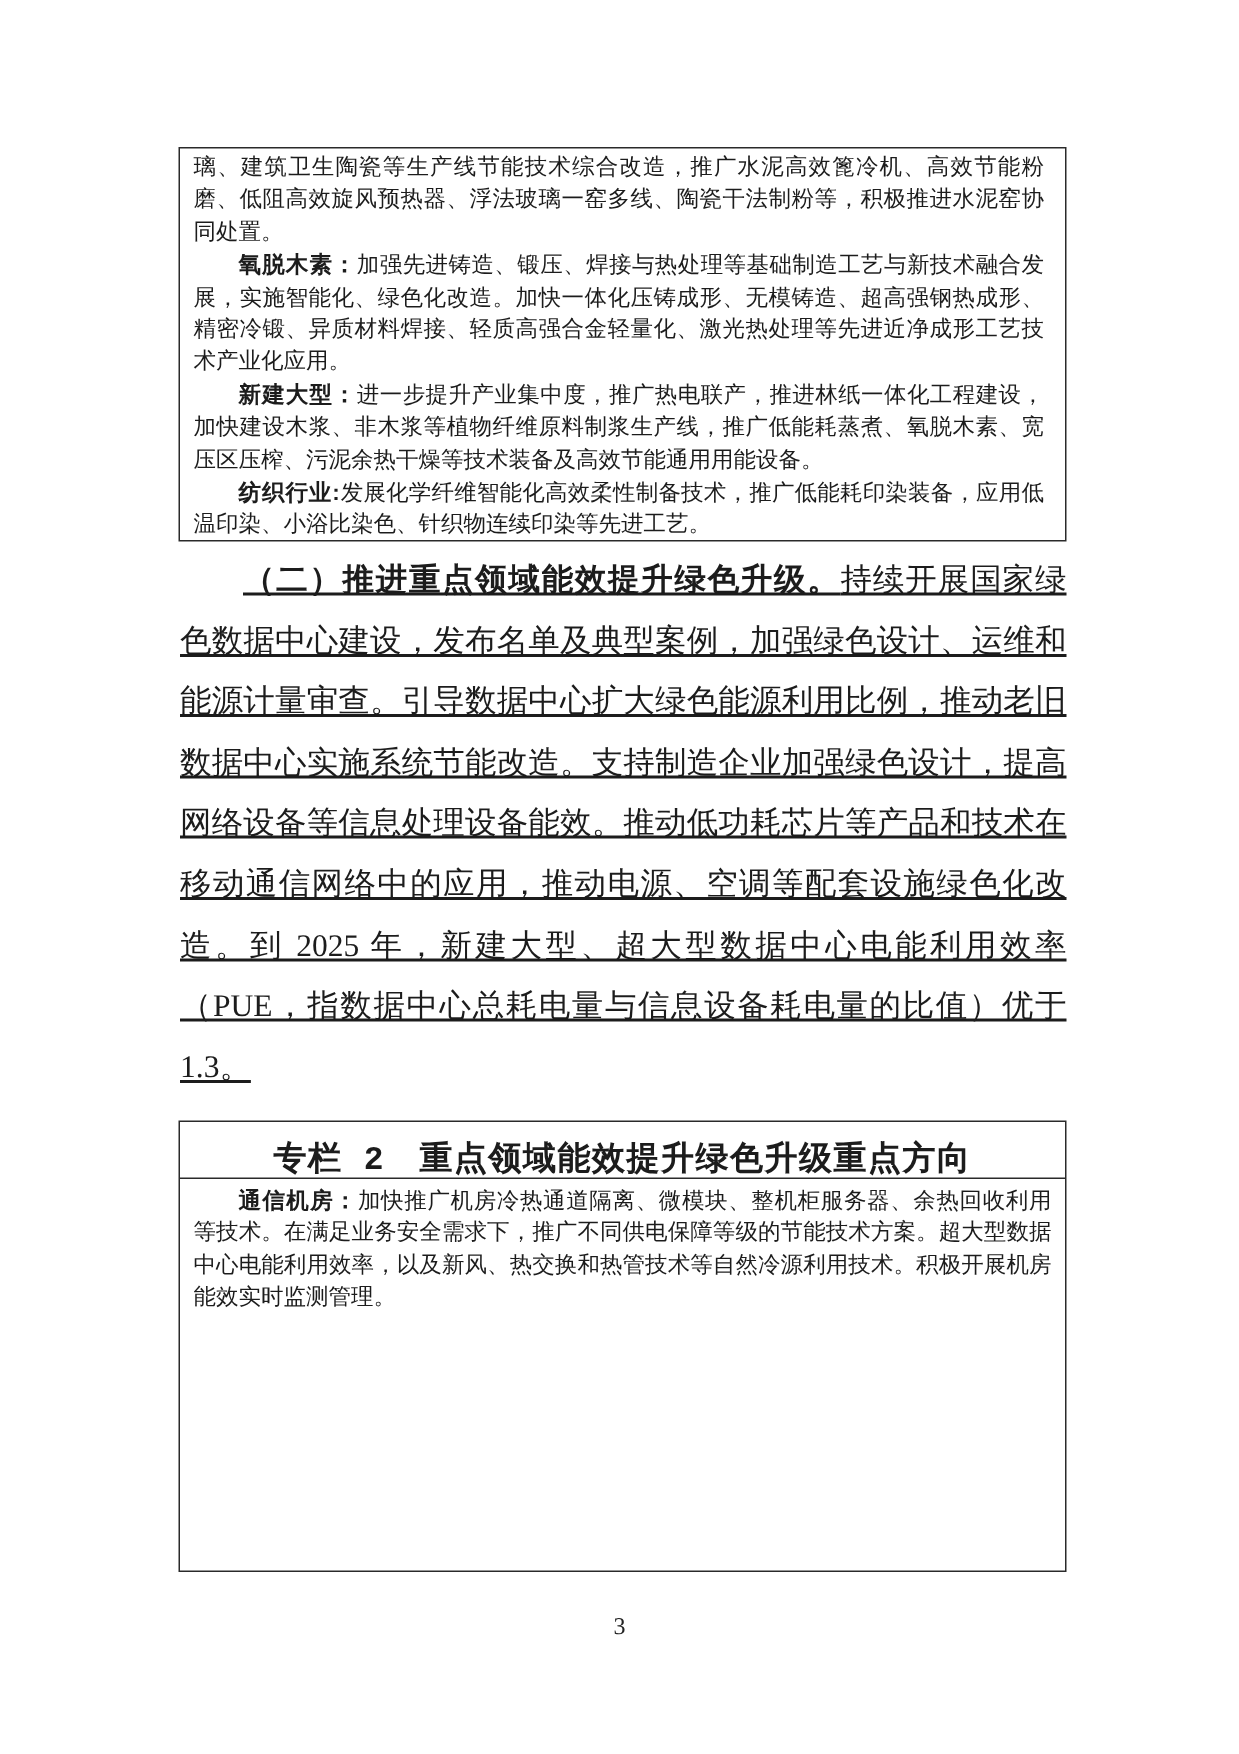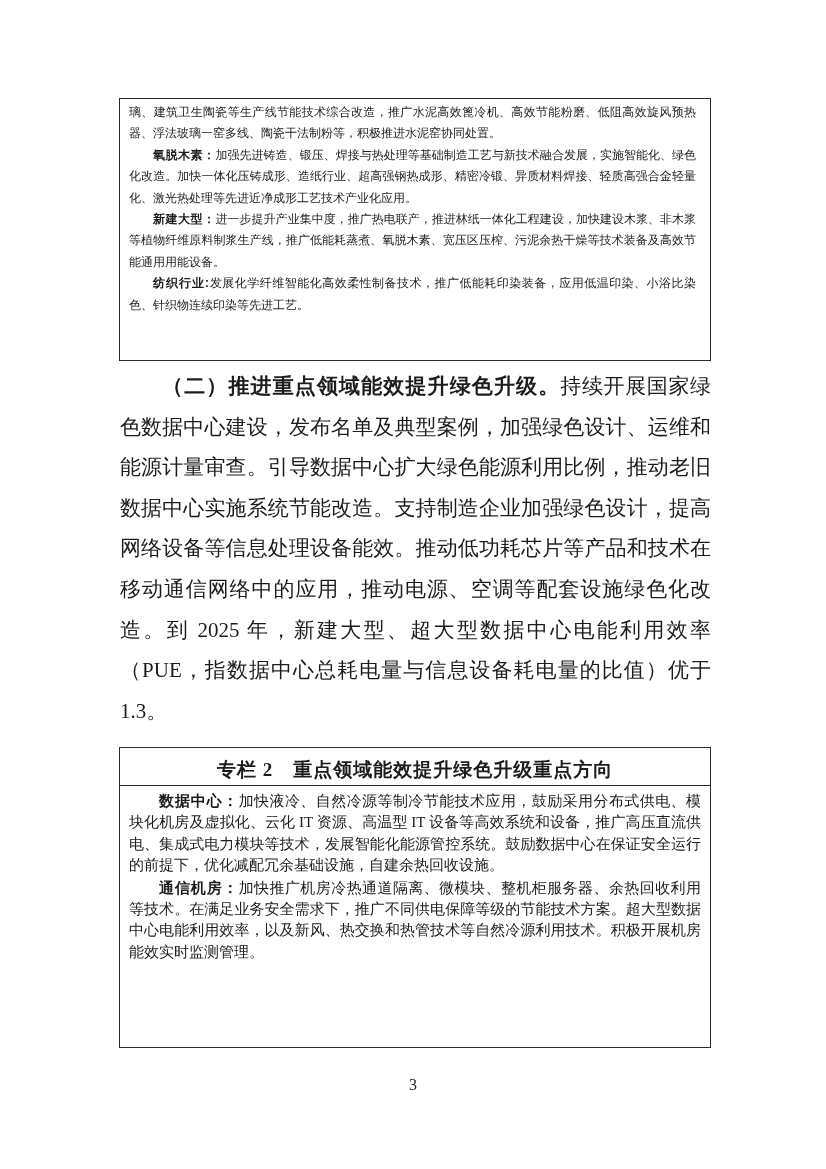--- a/index.html
+++ b/index.html
@@ -13,63 +13,64 @@
     overflow: hidden;
   }
   
   .box1 {
     position: absolute;
     left: 119px; top: 98px;
     width: 592px; height: 263px;
     box-sizing: border-box;
     border: 1.5px solid #2a2a2a;
     padding: 3px 14px 3px 9px;
-    font-size: 12px;
+    font-size: 15px;
     line-height: 21.4px;
     text-align: justify;
     overflow: hidden;
   }
   .box1 p, .box2 p { margin: 0; }
   .para-indent { text-indent: 2em; }
   .item-label {
     font-weight: bold;
     font-family: "Liberation Sans", "DejaVu Sans", sans-serif;
     letter-spacing: 0.5px;
   }
   
   .main-para {
     position: absolute;
     left: 120px; top: 366px;
     width: 591px;
     font-size: 21px;
     line-height: 40.6px;
     text-align: justify;
     text-indent: 2em;
+    text-decoration: underline;
   }
   .main-heading {
     font-weight: bold;
     letter-spacing: 0.5px;
   }
   
   .box2 {
     position: absolute;
     left: 119px; top: 747px;
     width: 592px; height: 301px;
     box-sizing: border-box;
     border: 1.5px solid #2a2a2a;
     overflow: hidden;
   }
   .box2-title {
     box-sizing: border-box;
     height: 38px;
     border-bottom: 1.5px solid #2a2a2a;
     text-align: center;
-    font-size: 19px;
+    font-size: 22px;
     font-weight: bold;
-    font-family: Liberation Serif, serif;
+    font-family: Liberation Mono, monospace;
     padding-top: 9px;
     letter-spacing: 1px;
   }
   .box2-body {
     padding: 4px 9px 4px 9px;
     font-size: 15px;
     line-height: 21.4px;
     text-align: justify;
   }
   
@@ -82,33 +83,32 @@
     color: #222;
   }
 </style>
 </head>
 <body>
 
 <div class="page">
 
   <div class="box1">
     <p><span>璃、建筑卫生陶瓷等生产线节能技术综合改造，推广水泥高效篦冷机、高效节能粉磨、低阻高效旋风预热器、浮法玻璃一窑多线、陶瓷干法制粉等，积极推进水泥窑协同处置。</span></p>
-    <p class="para-indent"><span class="item-label">氧脱木素：</span><span>加强先进铸造、锻压、焊接与热处理等基础制造工艺与新技术融合发展，实施智能化、绿色化改造。加快一体化压铸成形、造纸行业、超高强钢热成形、精密冷锻、异质材料焊接、轻质高强合金轻量化、激光热处理等先进近净成形工艺技术产业化应用。</span></p>
+    <p class="para-indent"><span class="item-label">氧脱木素：</span><span>加强先进铸造、锻压、焊接与热处理等基础制造工艺与新技术融合发展，实施智能化、绿色化改造。加快一体化压铸成形、无模铸造、超高强钢热成形、精密冷锻、异质材料焊接、轻质高强合金轻量化、激光热处理等先进近净成形工艺技术产业化应用。</span></p>
     <p class="para-indent"><span class="item-label">新建大型：</span><span>进一步提升产业集中度，推广热电联产，推进林纸一体化工程建设，加快建设木浆、非木浆等植物纤维原料制浆生产线，推广低能耗蒸煮、氧脱木素、宽压区压榨、污泥余热干燥等技术装备及高效节能通用用能设备。</span></p>
     <p class="para-indent"><span class="item-label">纺织行业:</span><span>发展化学纤维智能化高效柔性制备技术，推广低能耗印染装备，应用低温印染、小浴比染色、针织物连续印染等先进工艺。</span></p>
 
   </div>
 
   <div class="main-para">
     <span class="main-heading">（二）推进重点领域能效提升绿色升级。</span><span>持续开展国家绿色数据中心建设，发布名单及典型案例，加强绿色设计、运维和能源计量审查。引导数据中心扩大绿色能源利用比例，推动老旧数据中心实施系统节能改造。支持制造企业加强绿色设计，提高网络设备等信息处理设备能效。推动低功耗芯片等产品和技术在移动通信网络中的应用，推动电源、空调等配套设施绿色化改造。到 2025 年，新建大型、超大型数据中心电能利用效率（PUE，指数据中心总耗电量与信息设备耗电量的比值）优于 1.3。</span>
   </div>
 
   <div class="box2">
     <div class="box2-title">专栏 2　重点领域能效提升绿色升级重点方向</div>
     <div class="box2-body">
-      <p class="para-indent"><span class="item-label">数据中心：</span><span>加快液冷、自然冷源等制冷节能技术应用，鼓励采用分布式供电、模块化机房及虚拟化、云化 IT 资源、高温型 IT 设备等高效系统和设备，推广高压直流供电、集成式电力模块等技术，发展智能化能源管控系统。鼓励数据中心在保证安全运行的前提下，优化减配冗余基础设施，自建余热回收设施。</span></p>
       <p class="para-indent"><span class="item-label">通信机房：</span><span>加快推广机房冷热通道隔离、微模块、整机柜服务器、余热回收利用等技术。在满足业务安全需求下，推广不同供电保障等级的节能技术方案。超大型数据中心电能利用效率，以及新风、热交换和热管技术等自然冷源利用技术。积极开展机房能效实时监测管理。</span></p>
     </div>
   </div>
 
   <div class="page-number">3</div>
 
 </div>
 
 </body></html>

